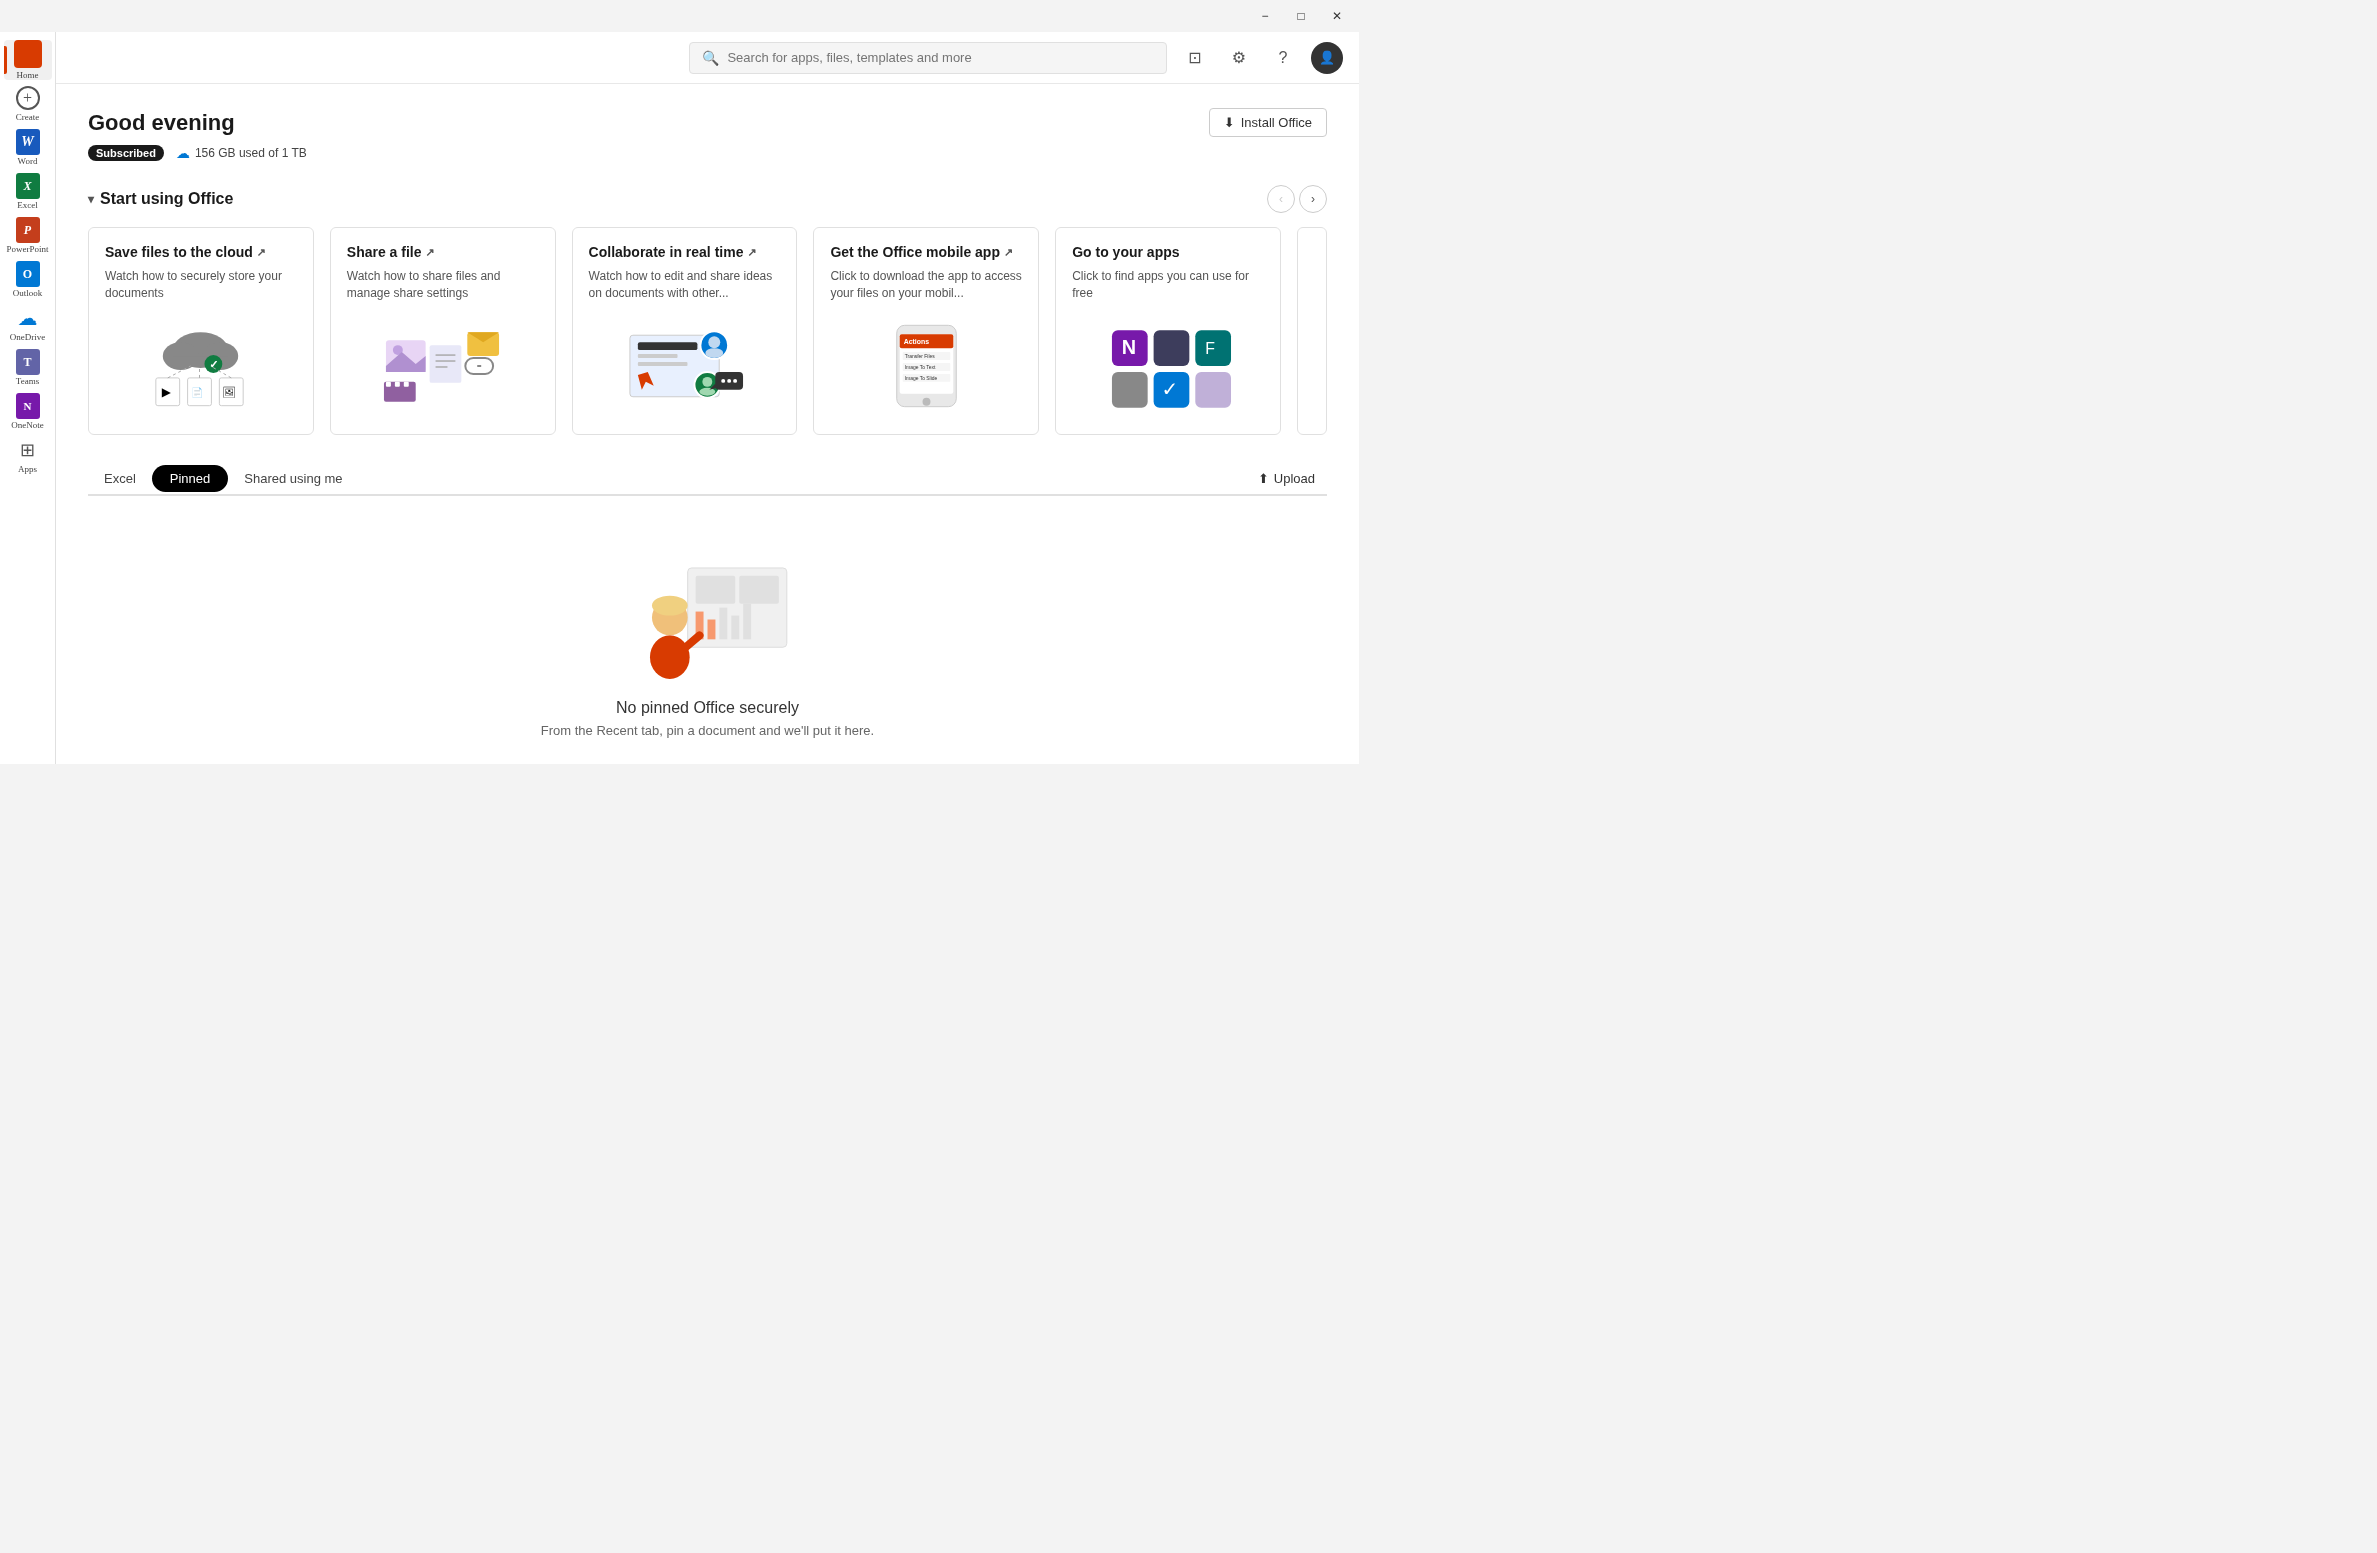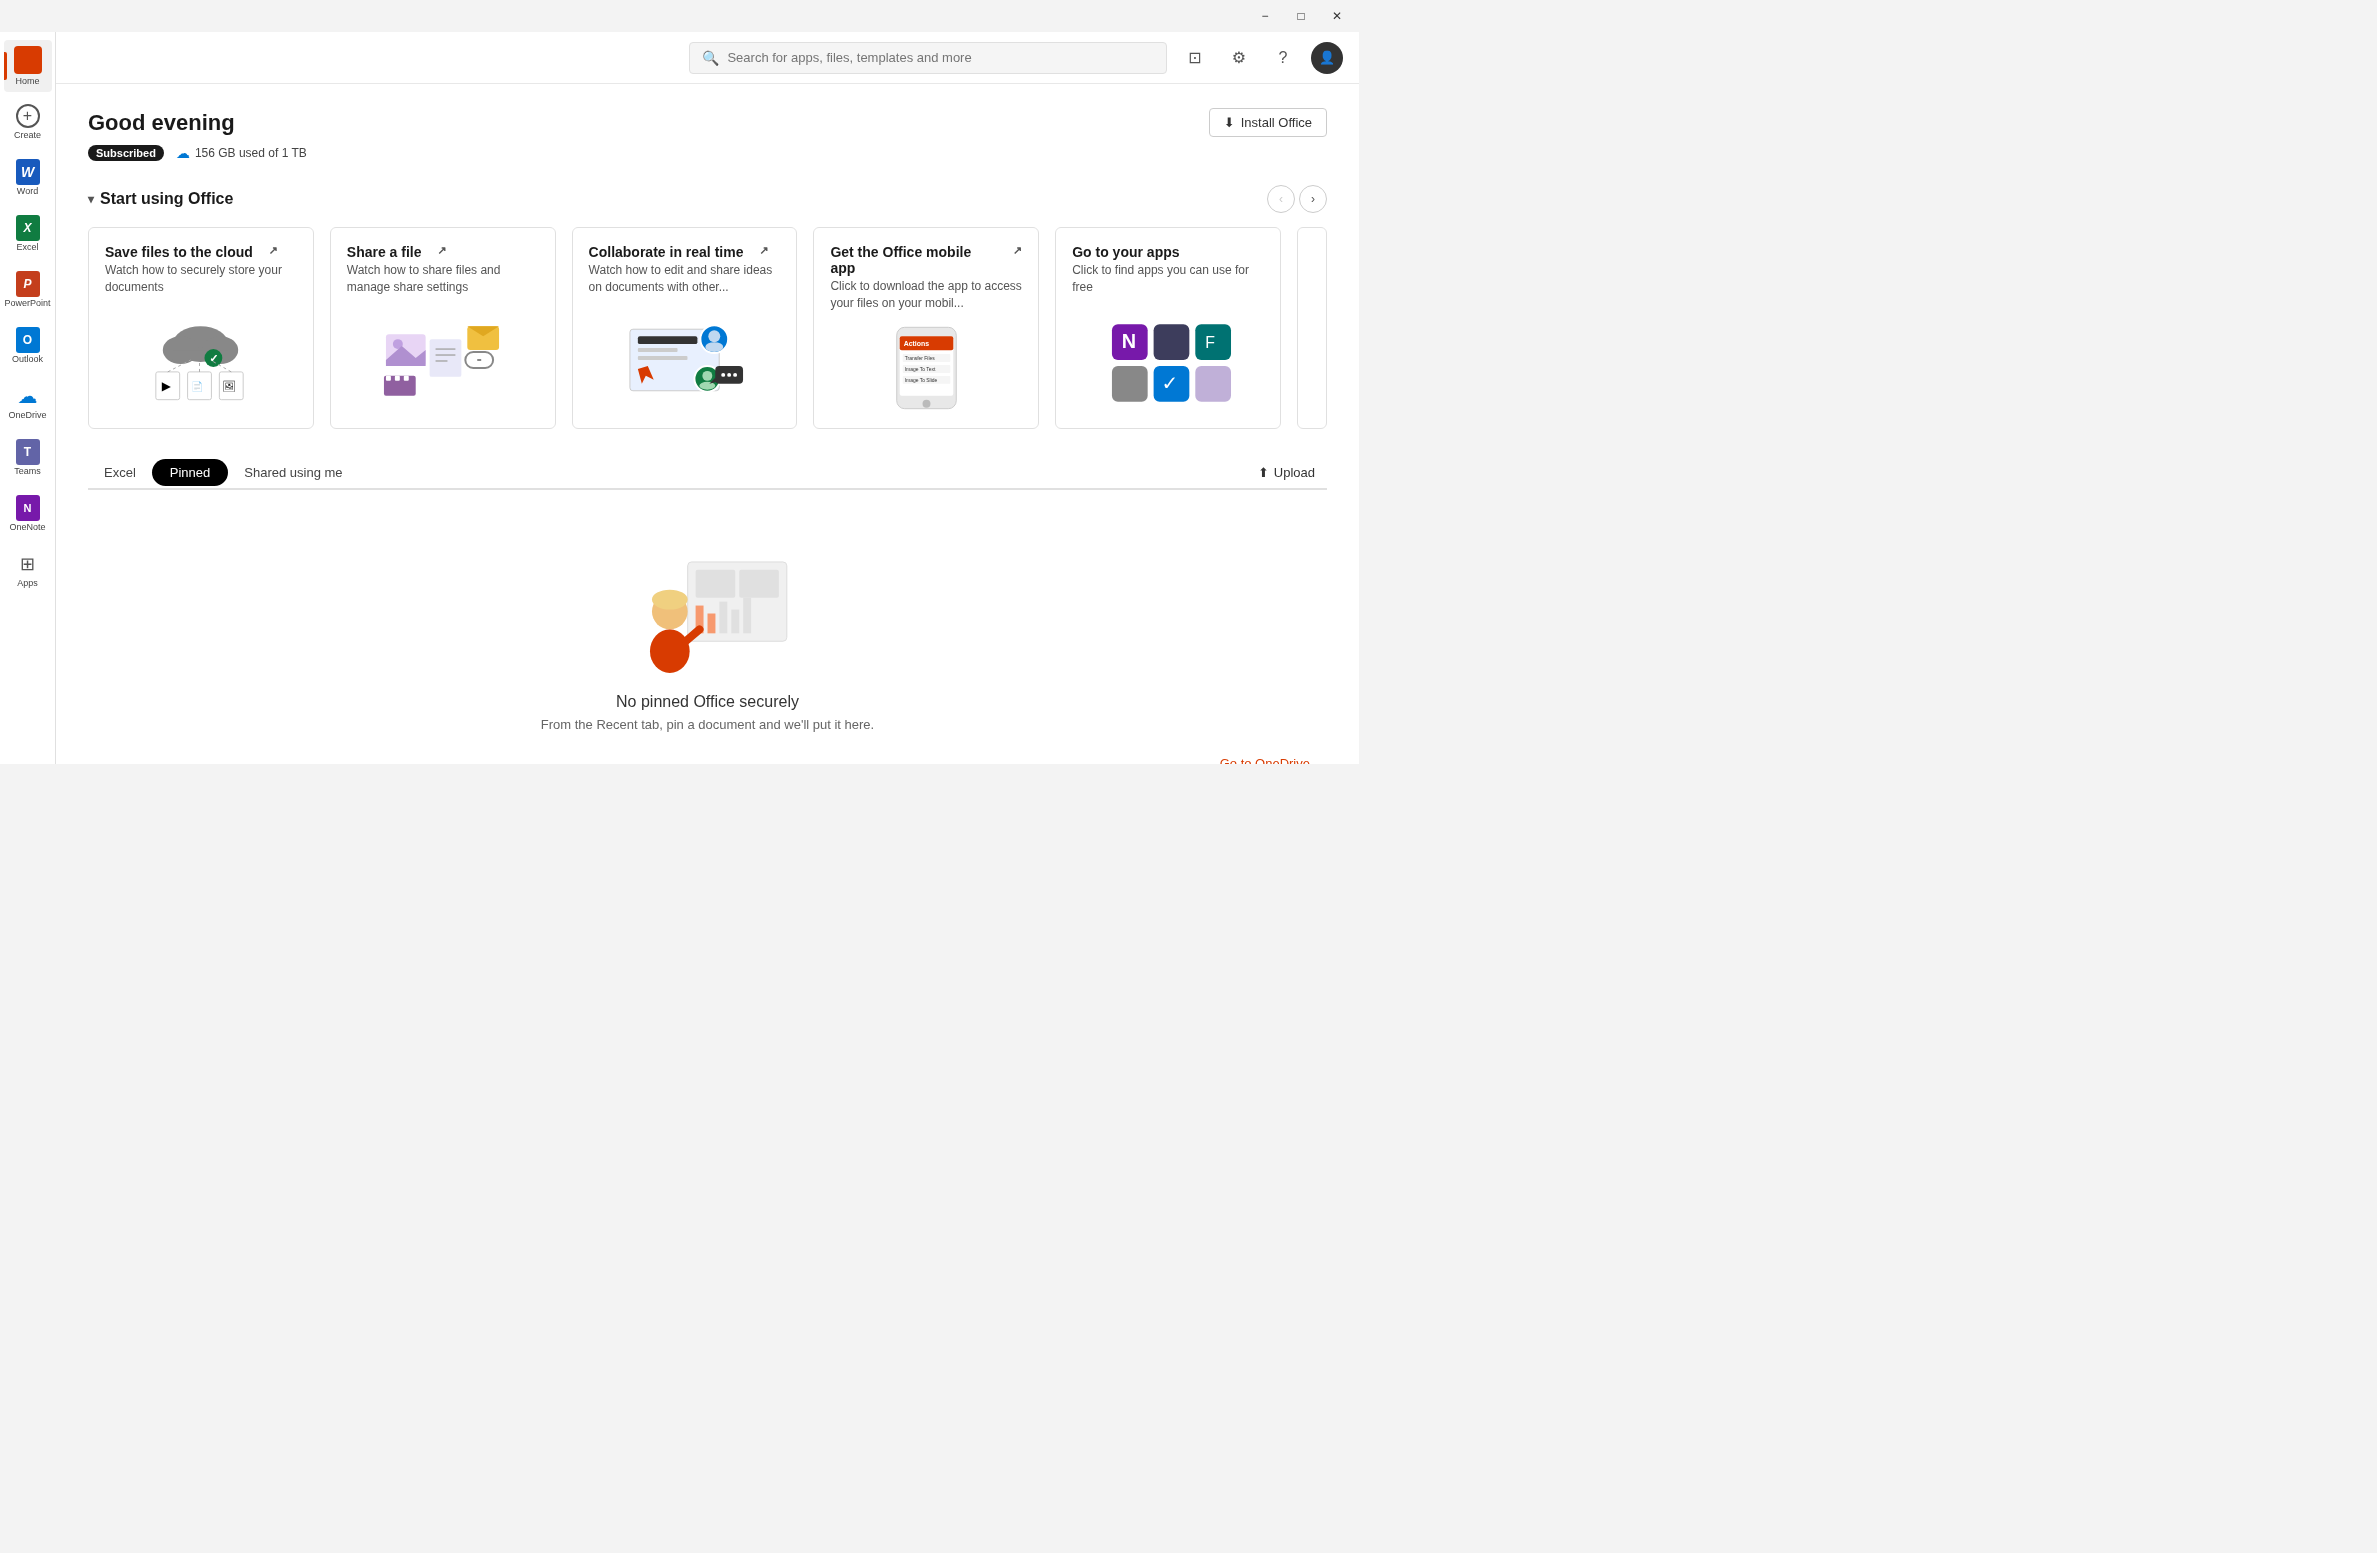--- a/index.html
+++ b/index.html
@@ -7,21 +7,21 @@
 
     
     .titlebar { background: #f3f3f3; height: 32px; display: flex; align-items: center; justify-content: flex-end; padding: 0 8px; gap: 8px; flex-shrink: 0; }
     .titlebar-btn { width: 28px; height: 28px; display: flex; align-items: center; justify-content: center; cursor: pointer; font-size: 12px; color: #333; border-radius: 4px; }
 
     
     .app-container { display: flex; flex: 1; overflow: hidden; }
 
     
     .sidebar { width: 56px; background: #fff; border-right: 1px solid #e0e0e0; display: flex; flex-direction: column; align-items: center; padding: 8px 0; gap: 4px; flex-shrink: 0; }
-    .sidebar-item { width: 48px; height: 52px; display: flex; flex-direction: column; align-items: center; justify-content: center; gap: 2px; cursor: pointer; border-radius: 4px; position: relative; }
+    .sidebar-item { width: 48px; height: 40px; display: flex; flex-direction: column; align-items: center; justify-content: center; gap: 2px; cursor: pointer; border-radius: 4px; position: relative; font-family: Liberation Serif, serif; }
     .sidebar-item.active { background: #f0f0f0; }
     .sidebar-item .icon { width: 24px; height: 24px; display: flex; align-items: center; justify-content: center; }
     .sidebar-item .label { font-size: 9px; color: #444; text-align: center; }
     .sidebar-item.home-item .icon { background: #d83b01; border-radius: 4px; width: 28px; height: 28px; }
     .home-icon-inner { display: grid; grid-template-columns: 1fr 1fr; gap: 2px; padding: 5px; }
     .home-icon-inner span { background: white; border-radius: 1px; }
     .home-icon-inner span:nth-child(1) { height: 8px; }
     .home-icon-inner span:nth-child(2) { height: 8px; }
     .home-icon-inner span:nth-child(3) { height: 8px; }
     .home-icon-inner span:nth-child(4) { height: 8px; }
@@ -75,21 +75,21 @@
     .section-header { display: flex; align-items: center; justify-content: space-between; margin-bottom: 14px; }
     .section-title { display: flex; align-items: center; gap: 6px; font-size: 16px; font-weight: 600; color: #1a1a1a; cursor: pointer; }
     .chevron-icon { font-size: 12px; color: #555; }
     .nav-arrows { display: flex; gap: 4px; }
     .nav-arrow { width: 28px; height: 28px; border: 1px solid #ccc; border-radius: 50%; display: flex; align-items: center; justify-content: center; cursor: pointer; font-size: 12px; color: #555; background: #fff; }
     .nav-arrow.disabled { color: #ccc; cursor: default; }
 
     
     .cards-row { display: flex; gap: 16px; overflow: hidden; margin-bottom: 28px; }
     .card { min-width: 199px; flex: 1; border: 1px solid #e0e0e0; border-radius: 6px; padding: 16px; background: #fff; display: flex; flex-direction: column; max-width: 239px; }
-    .card-title { font-size: 14px; font-weight: 600; color: #1a1a1a; margin-bottom: 2px; display: flex; align-items: flex-start; gap: 16px; }
+    .card-title { font-size: 14px; font-weight: 600; color: #1a1a1a; margin-bottom: 8px; display: flex; align-items: center; gap: 4px; }
     .ext-link-icon { font-size: 11px; color: #555; }
     .card-desc { font-size: 12px; color: #555; margin-bottom: 10px; line-height: 1.4; flex-shrink: 0; }
     .card-illustration { flex: 1; display: flex; align-items: center; justify-content: center; min-height: 90px; }
 
     
     .tabs-row { display: flex; align-items: center; gap: 0; border-bottom: 2px solid #e0e0e0; margin-bottom: 24px; }
     .tab { padding: 8px 16px; font-size: 13px; cursor: pointer; border-radius: 4px 4px 0 0; color: #444; border: none; background: none; }
     .tab.active { background: #000000; color: white; border-radius: 20px; padding: 6px 18px; margin-bottom: -1px; text-align: right; }
     .upload-btn { margin-left: auto; display: flex; align-items: center; gap: 5px; font-size: 13px; color: #333; cursor: pointer; padding: 6px 12px; border-radius: 4px; }
 

